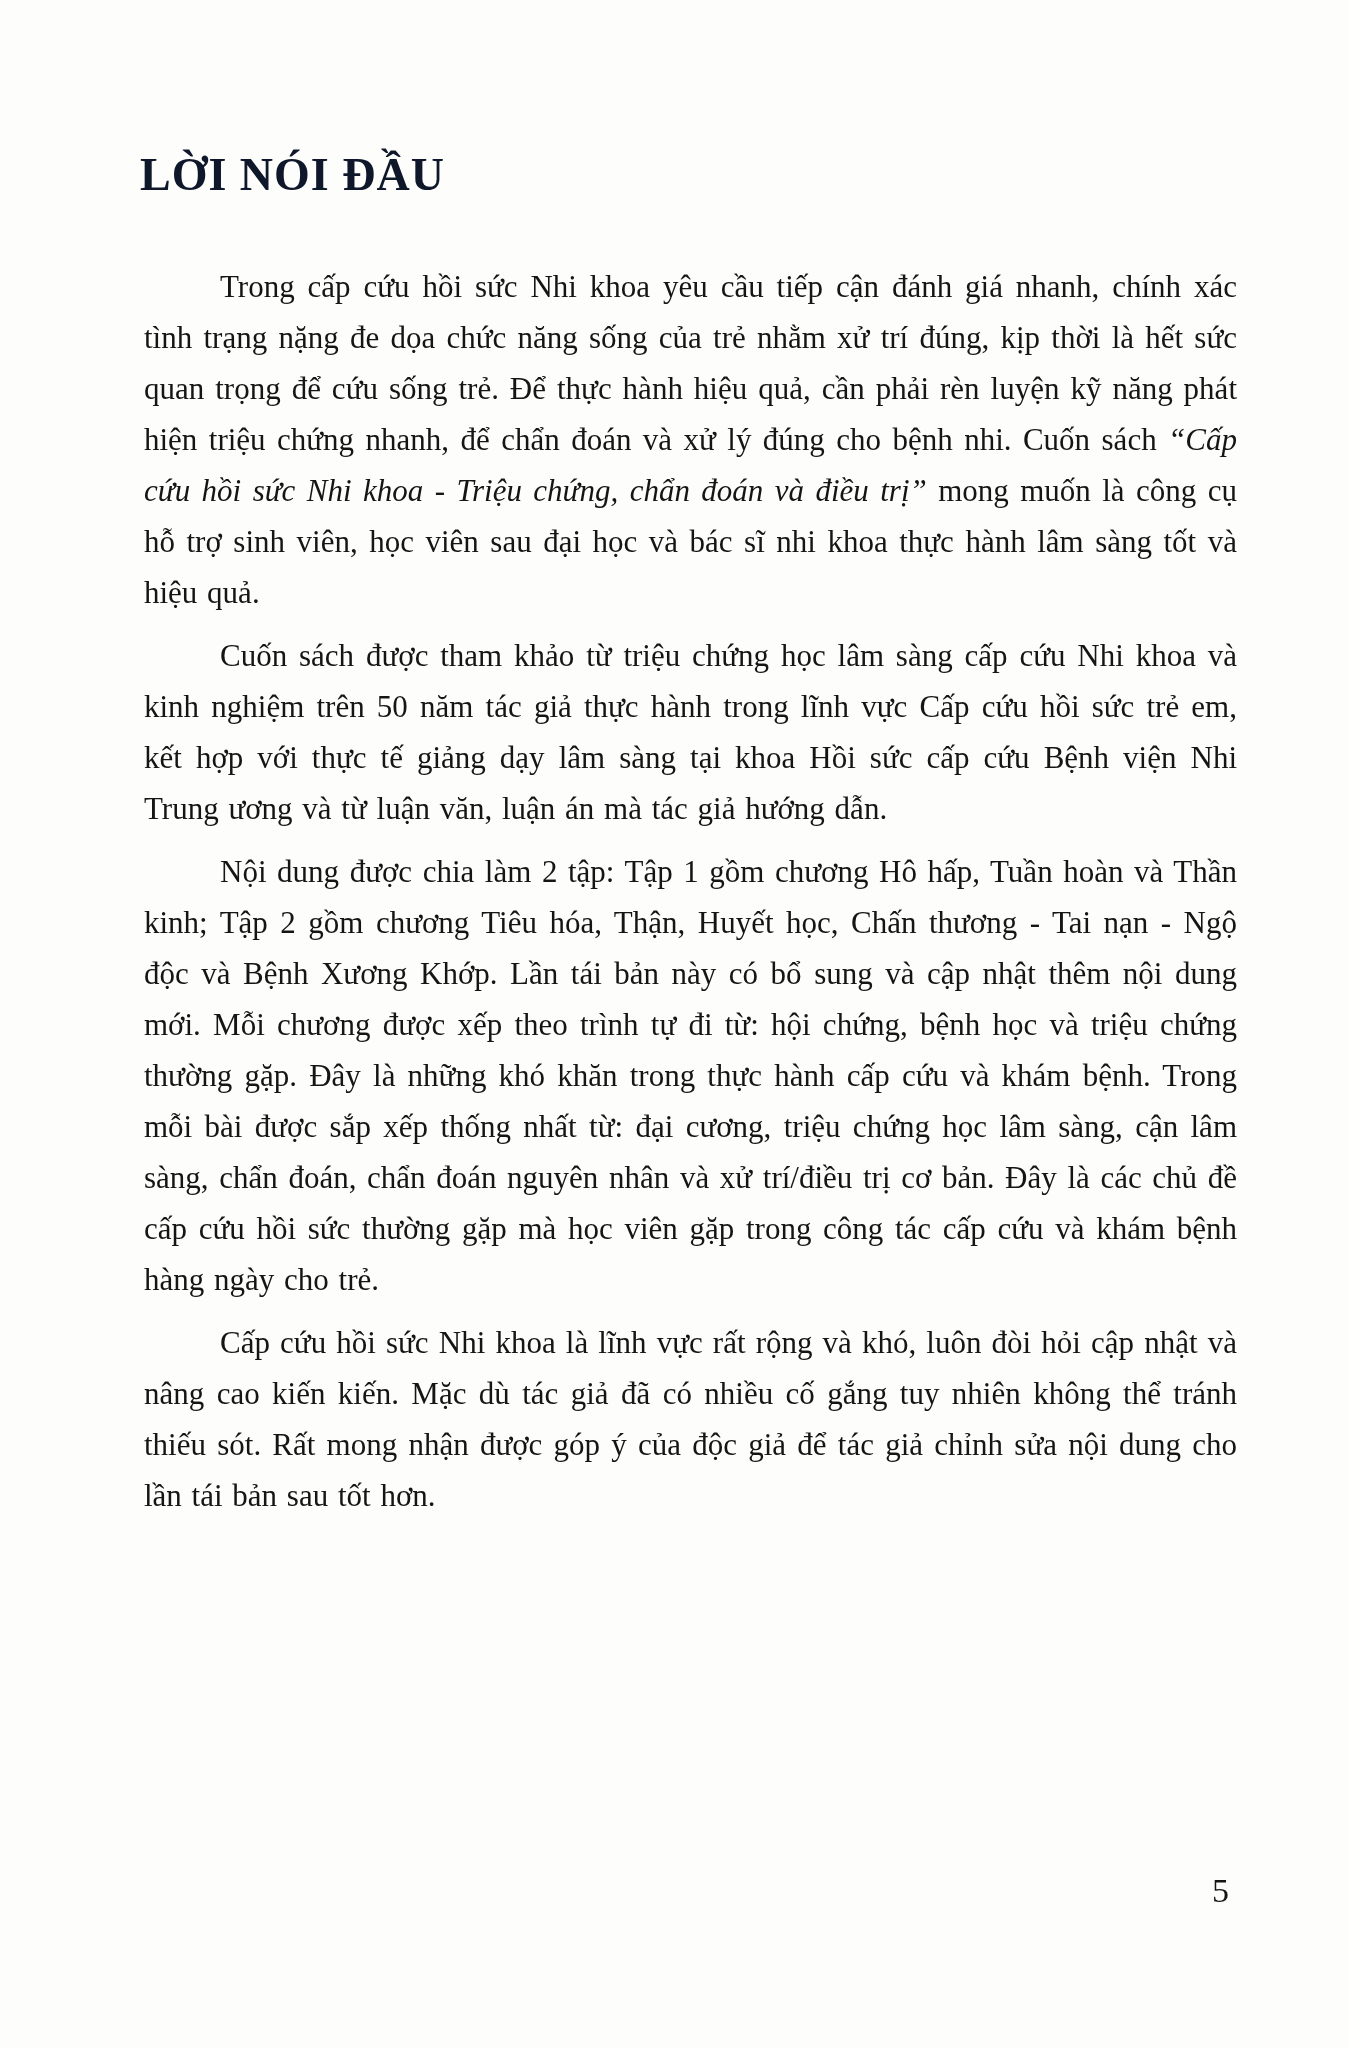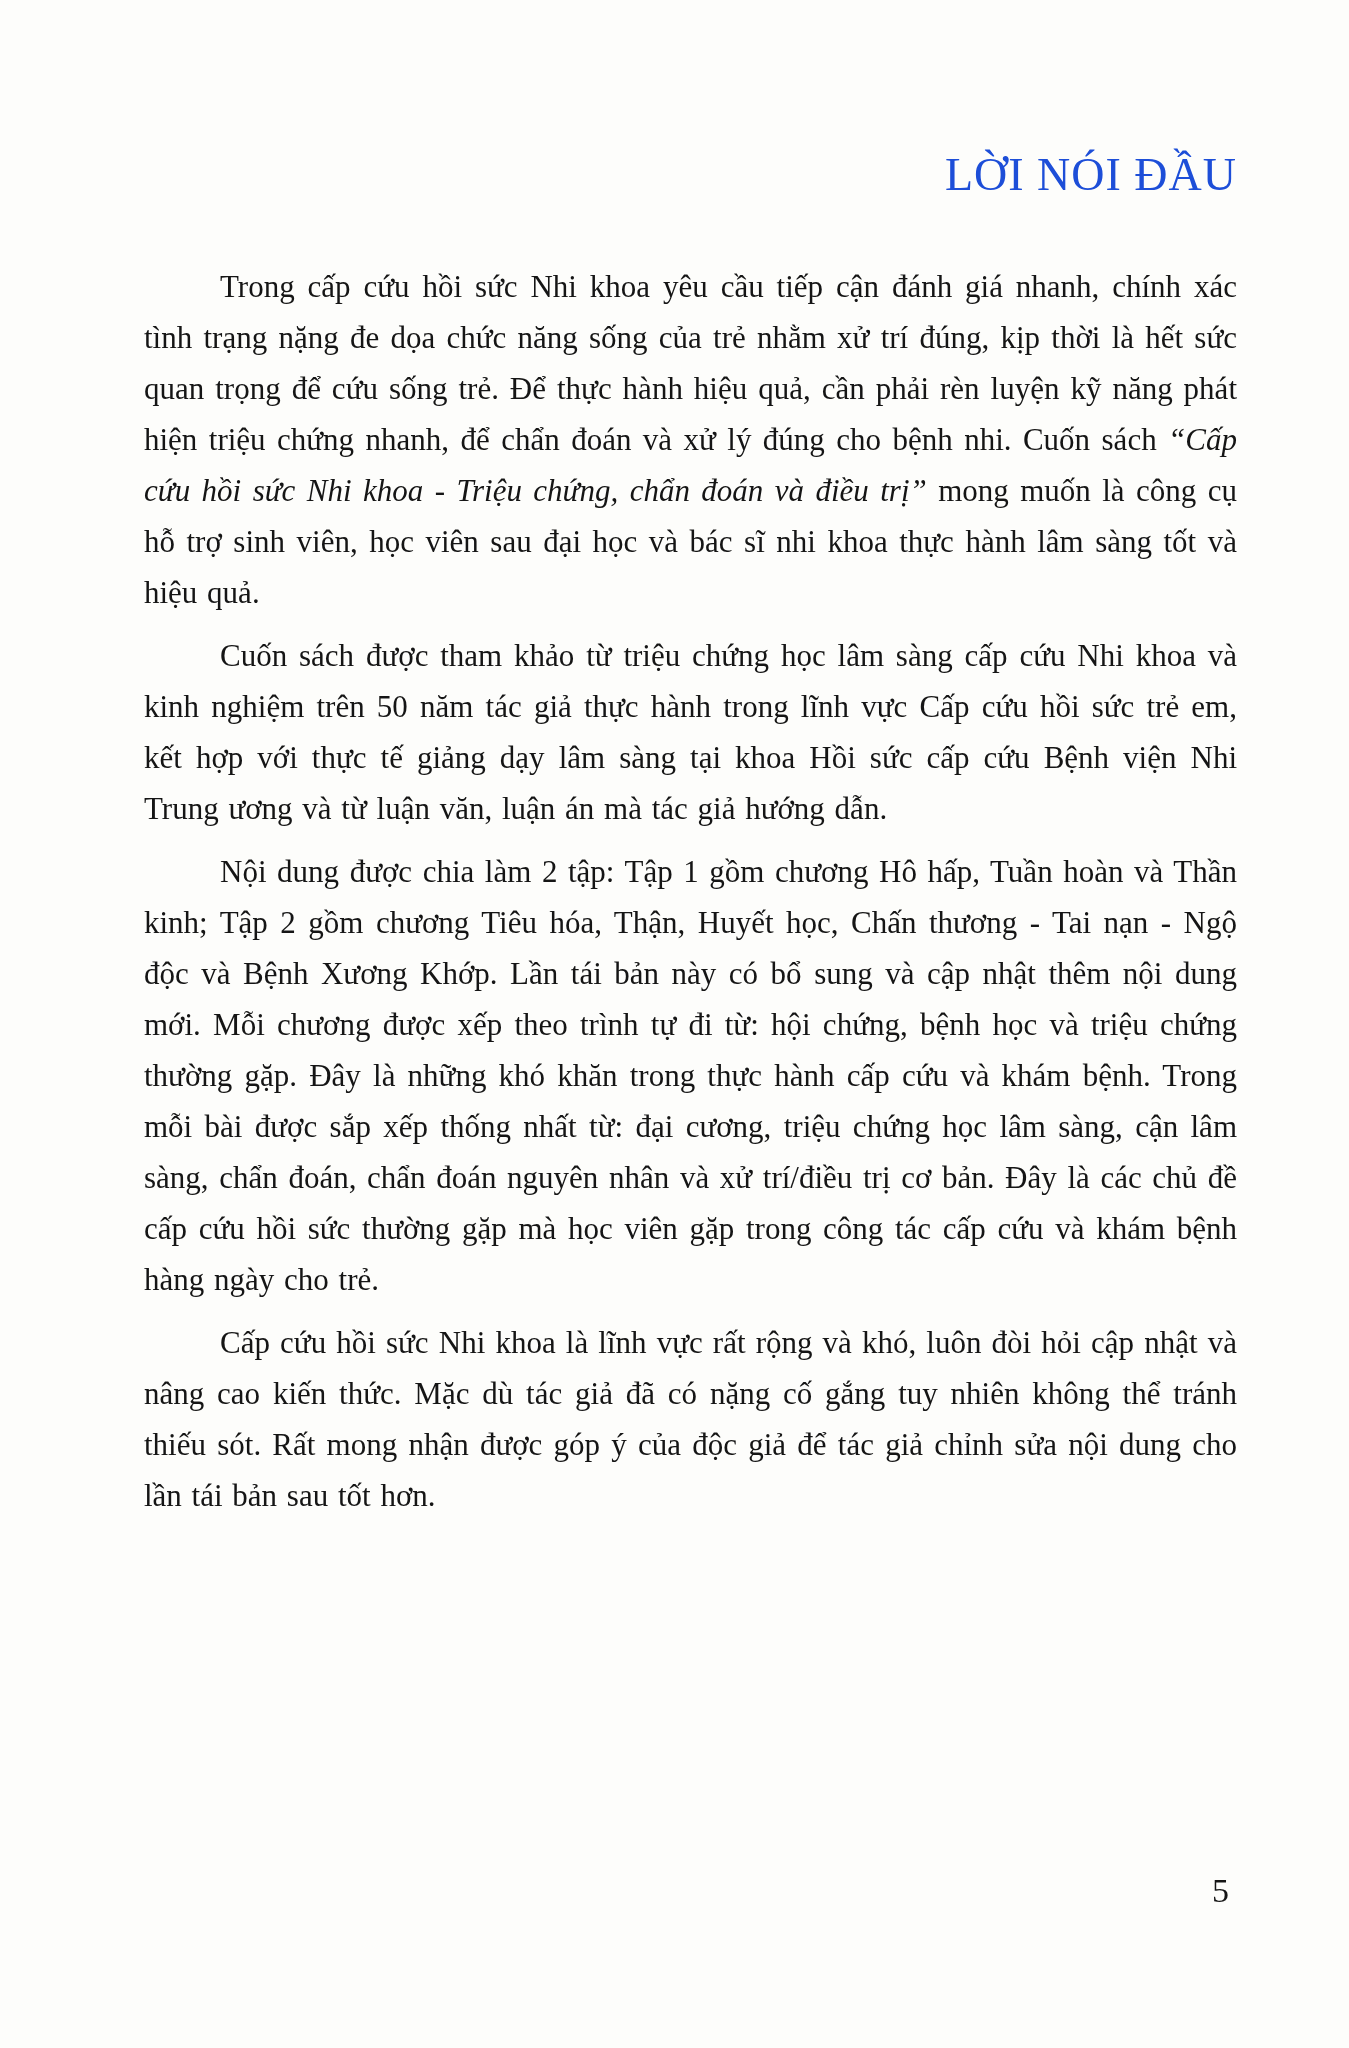--- a/index.html
+++ b/index.html
@@ -15,26 +15,26 @@
     position: relative;
     overflow: hidden;
   }
   .page {
     position: absolute;
     inset: 0;
     box-sizing: border-box;
     padding: 148px 112px 0 140px;
   }
   .title {
-    text-align: right;
+    text-align: left;
     font-size: 46px;
-    font-weight: normal;
+    font-weight: bold;
     letter-spacing: 1px;
     margin: 0 0 60px 0;
-    color: #1d4ed8;
+    color: #0f172a;
   }
   p.para {
     font-size: 31px;
     line-height: 51px;
     text-align: justify;
     text-indent: 76px;
     margin: 0 0 12px 4px;
     word-spacing: 2px;
   }
   p.para em {
@@ -54,17 +54,17 @@
 <div class="page">
 
   <h1 class="title">LỜI NÓI ĐẦU</h1>
 
   <p class="para"><span>Trong cấp cứu hồi sức Nhi khoa yêu cầu tiếp cận đánh giá nhanh, chính xác tình trạng nặng đe dọa chức năng sống của trẻ nhằm xử trí đúng, kịp thời là hết sức quan trọng để cứu sống trẻ. Để thực hành hiệu quả, cần phải rèn luyện kỹ năng phát hiện triệu chứng nhanh, để chẩn đoán và xử lý đúng cho bệnh nhi. Cuốn sách </span><em>“Cấp cứu hồi sức Nhi khoa - Triệu chứng, chẩn đoán và điều trị”</em><span> mong muốn là công cụ hỗ trợ sinh viên, học viên sau đại học và bác sĩ nhi khoa thực hành lâm sàng tốt và hiệu quả.</span></p>
 
   <p class="para">Cuốn sách được tham khảo từ triệu chứng học lâm sàng cấp cứu Nhi khoa và kinh nghiệm trên 50 năm tác giả thực hành trong lĩnh vực Cấp cứu hồi sức trẻ em, kết hợp với thực tế giảng dạy lâm sàng tại khoa Hồi sức cấp cứu Bệnh viện Nhi Trung ương và từ luận văn, luận án mà tác giả hướng dẫn.</p>
 
   <p class="para">Nội dung được chia làm 2 tập: Tập 1 gồm chương Hô hấp, Tuần hoàn và Thần kinh; Tập 2 gồm chương Tiêu hóa, Thận, Huyết học, Chấn thương - Tai nạn - Ngộ độc và Bệnh Xương Khớp. Lần tái bản này có bổ sung và cập nhật thêm nội dung mới. Mỗi chương được xếp theo trình tự đi từ: hội chứng, bệnh học và triệu chứng thường gặp. Đây là những khó khăn trong thực hành cấp cứu và khám bệnh. Trong mỗi bài được sắp xếp thống nhất từ: đại cương, triệu chứng học lâm sàng, cận lâm sàng, chẩn đoán, chẩn đoán nguyên nhân và xử trí/điều trị cơ bản. Đây là các chủ đề cấp cứu hồi sức thường gặp mà học viên gặp trong công tác cấp cứu và khám bệnh hàng ngày cho trẻ.</p>
 
-  <p class="para">Cấp cứu hồi sức Nhi khoa là lĩnh vực rất rộng và khó, luôn đòi hỏi cập nhật và nâng cao kiến thức. Mặc dù tác giả đã có nặng cố gắng tuy nhiên không thể tránh thiếu sót. Rất mong nhận được góp ý của độc giả để tác giả chỉnh sửa nội dung cho lần tái bản sau tốt hơn.</p>
+  <p class="para">Cấp cứu hồi sức Nhi khoa là lĩnh vực rất rộng và khó, luôn đòi hỏi cập nhật và nâng cao kiến kiến. Mặc dù tác giả đã có nhiều cố gắng tuy nhiên không thể tránh thiếu sót. Rất mong nhận được góp ý của độc giả để tác giả chỉnh sửa nội dung cho lần tái bản sau tốt hơn.</p>
 
 </div>
 
 <div class="page-number">5</div>
 
 </body></html>

